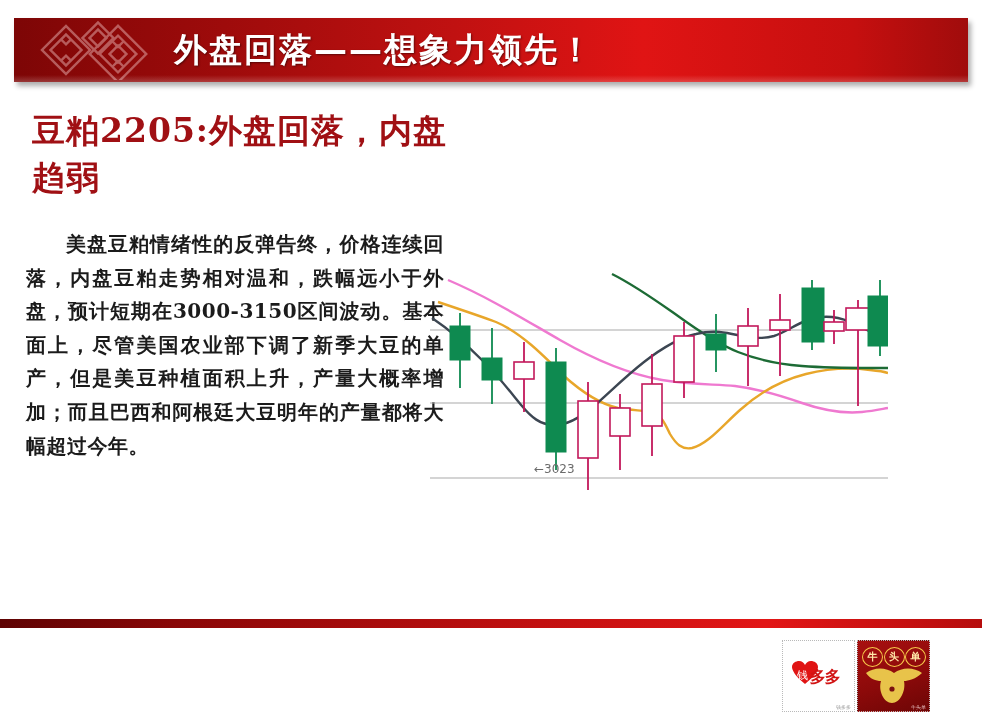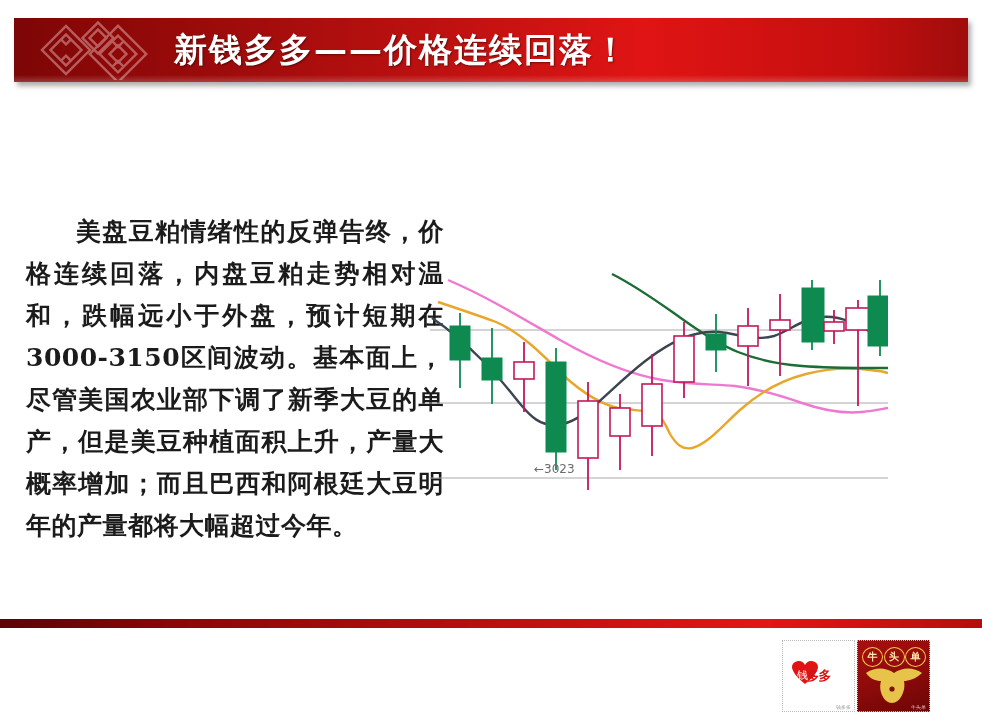--- a/index.html
+++ b/index.html
@@ -37,22 +37,22 @@
   
   .slide-title{
     position:absolute;left:32px;top:108px;width:420px;
     color:#a01014;font-size:33px;font-weight:bold;line-height:1.42;
     font-family:"DejaVu Serif","Liberation Serif",serif;
     letter-spacing:1px;
   }
 
   
   .body-text{
-    position:absolute;left:26px;top:211px;width:418px;
-    color:#1b1b1b;font-size:25px;line-height:1.68;
+    position:absolute;left:26px;top:228px;width:418px;
+    color:#1b1b1b;font-size:20px;line-height:1.68;
     font-family:"DejaVu Serif","Liberation Serif",serif;
     font-weight:bold;text-indent:2em;text-align:justify;
     letter-spacing:.5px;
   }
 
   
   .chart-wrap{
     position:absolute;left:430px;top:258px;width:458px;height:250px;
   }
   .chart-svg{display:block;width:458px;height:250px;}
@@ -82,21 +82,21 @@
     width:73px;height:72px;position:relative;
     border:1px dotted #b9b9b9;box-sizing:border-box;
   }
   .stamp-left{background:#ffffff;}
   .stamp-right{background:linear-gradient(160deg,#a81010 0%,#8c0a0a 55%,#6d0606 100%);}
   .heart{
     position:absolute;left:9px;top:20px;width:26px;height:24px;
   }
   .qdd-text{
     position:absolute;left:13px;top:26px;width:56px;
-    font-size:13px;font-weight:bold;color:#d11414;
+    font-size:16px;font-weight:bold;color:#d11414;
     font-family:"DejaVu Serif","Liberation Serif",serif;
     letter-spacing:-1px;white-space:nowrap;
   }
   .qdd-white{color:#ffffff;position:absolute;left:14px;top:27px;font-size:11px;z-index:3;}
   .ntd-row{
     position:absolute;left:4px;top:6px;width:64px;height:18px;
     display:flex;justify-content:space-between;
   }
   .ntd-circ{
     width:19px;height:18px;border:1.4px solid #f7c94a;border-radius:50%;
@@ -129,23 +129,24 @@
         </g>
         <g transform="translate(82,34) rotate(45)">
           <rect x="-20" y="-20" width="40" height="40"></rect>
           <rect x="-13" y="-13" width="26" height="26"></rect>
           <rect x="-6" y="-6" width="12" height="12"></rect>
           <path d="M-13 -5 L-5 -5 L-5 -13"></path>
           <path d="M13 5 L5 5 L5 13"></path>
         </g>
       </g>
     </svg>
-    <div class="header-title">新钱多多——价格连续回落！</div>
+    <div class="header-title">外盘回落——想象力领先！</div>
   </div>
 
+  <div class="slide-title">豆粕2205:外盘回落，内盘趋弱</div>
 
   <div class="body-text">美盘豆粕情绪性的反弹告终，价格连续回落，内盘豆粕走势相对温和，跌幅远小于外盘，预计短期在3000-3150区间波动。基本面上，尽管美国农业部下调了新季大豆的单产，但是美豆种植面积上升，产量大概率增加；而且巴西和阿根廷大豆明年的产量都将大幅超过今年。</div>
 
   <div class="chart-wrap">
     <svg class="chart-svg" viewBox="0 0 458 250">
       <g stroke="#a9a9a9" stroke-width="1">
         <line x1="0" y1="72" x2="458" y2="72"></line>
         <line x1="0" y1="145" x2="458" y2="145"></line>
         <line x1="0" y1="220" x2="458" y2="220"></line>
       </g>

